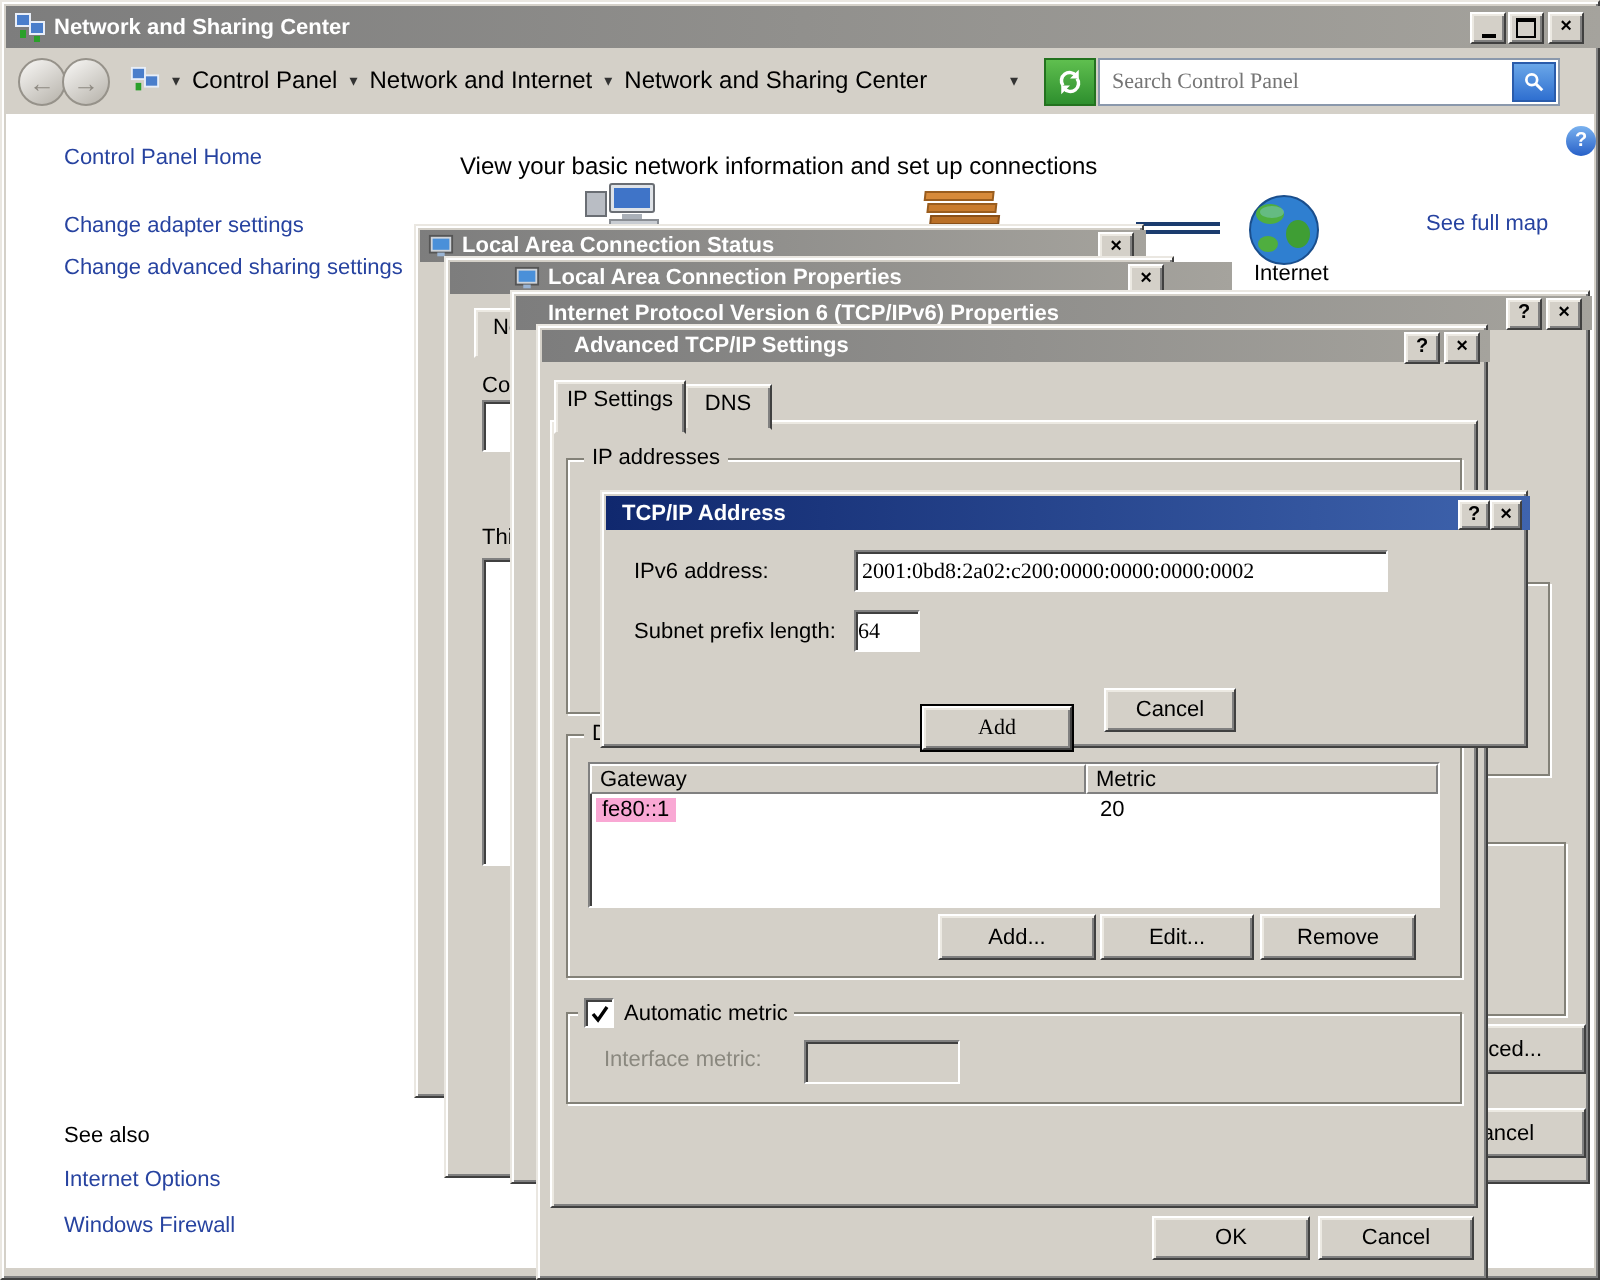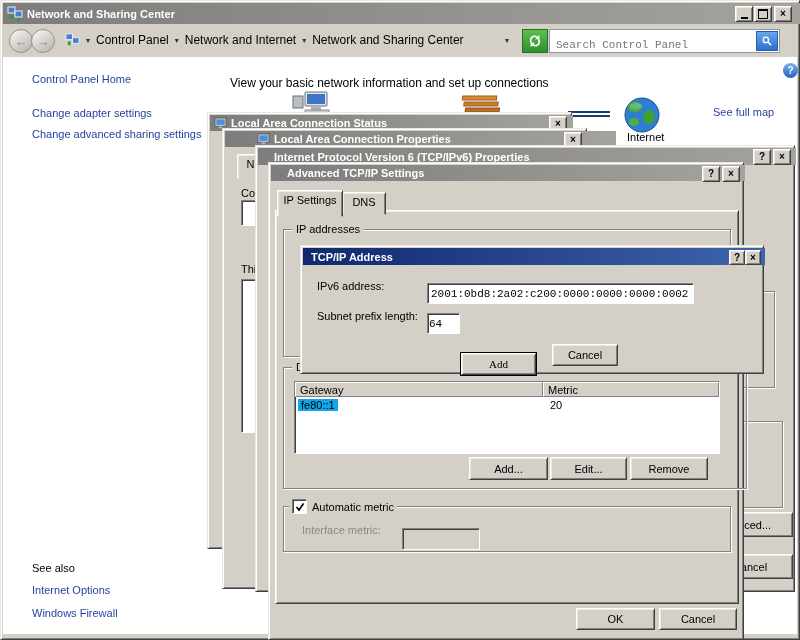--- a/index.html
+++ b/index.html
@@ -30,21 +30,21 @@
        box-shadow:inset 1px 1px 0 #ece9e2, inset -1px 0 0 #808080;
        display:flex;align-items:flex-start;justify-content:center;padding-top:3px;font-size:11px;}
   .link{color:#2743a0;cursor:pointer;white-space:nowrap;}
   .bold{font-weight:normal;}
   .circlebtn{border-radius:50%;background:linear-gradient(145deg,#f9f8f6,#b5b1a9);
              border:1px solid #96928a;display:flex;align-items:center;justify-content:center;
              color:#8e8a82;font-size:13px;}
   .hdrcell{background:#d4d0c8;border:1px solid;border-color:#ffffff #808080 #808080 #ffffff;
            display:flex;align-items:center;padding-left:4px;box-sizing:border-box;}
   .sep{color:#333;font-size:8px;}
-  input{font-family:Liberation Mono, monospace;margin-top:8px;}
+  input{font-family:Liberation Serif, serif;}
 </style>
 </head>
 <body>
 
 <div class="screen">
 
   <div class="abs win3d" style="left:0;top:0;width:798px;height:638px;">
 
     <div class="abs cap cap-inactive" style="left:2px;top:2px;width:794px;height:21px;">
       <svg width="16" height="16" viewBox="0 0 16 16">
@@ -221,33 +221,33 @@
         <span>IP Settings</span>
       </div>
     <div class="abs tab" style="left:73px;top:29px;width:42px;height:18px;">
         <span>DNS</span>
       </div>
 
     <div class="abs groupbox" style="left:14px;top:66px;width:446px;height:126px;">
       <span class="grouplabel">IP addresses</span>
     </div>
 
-    <div class="abs groupbox" style="left:14px;top:204px;width:446px;height:120px;padding-left:16px;">
+    <div class="abs groupbox" style="left:14px;top:204px;width:446px;height:120px;">
       <span class="grouplabel">Default gateways:</span>
       <div class="abs sunken" style="left:10px;top:13px;width:424px;height:71px;">
         <div style="display:flex;height:15px;">
           <div class="hdrcell" style="width:248px;">
               <span>Gateway</span>
             </div>
           <div class="hdrcell" style="flex:1;">
               <span>Metric</span>
             </div>
         </div>
         <div style="display:flex;height:16px;align-items:center;">
-          <div style="width:248px;padding-left:3px;"><span style="background:#0ea5e9;padding:0 3px;">fe80::1</span></div>
+          <div style="width:248px;padding-left:3px;"><span style="background:#f9a8d4;padding:0 3px;">fe80::1</span></div>
           <div style="flex:1;padding-left:4px;">20</div>
         </div>
       </div>
       <div class="abs btn3d" style="left:185px;top:89px;width:77px;height:21px;">
           <span>Add...</span>
         </div>
       <div class="abs btn3d" style="left:266px;top:89px;width:75px;height:21px;">
           <span>Edit...</span>
         </div>
       <div class="abs btn3d" style="left:346px;top:89px;width:76px;height:21px;">

